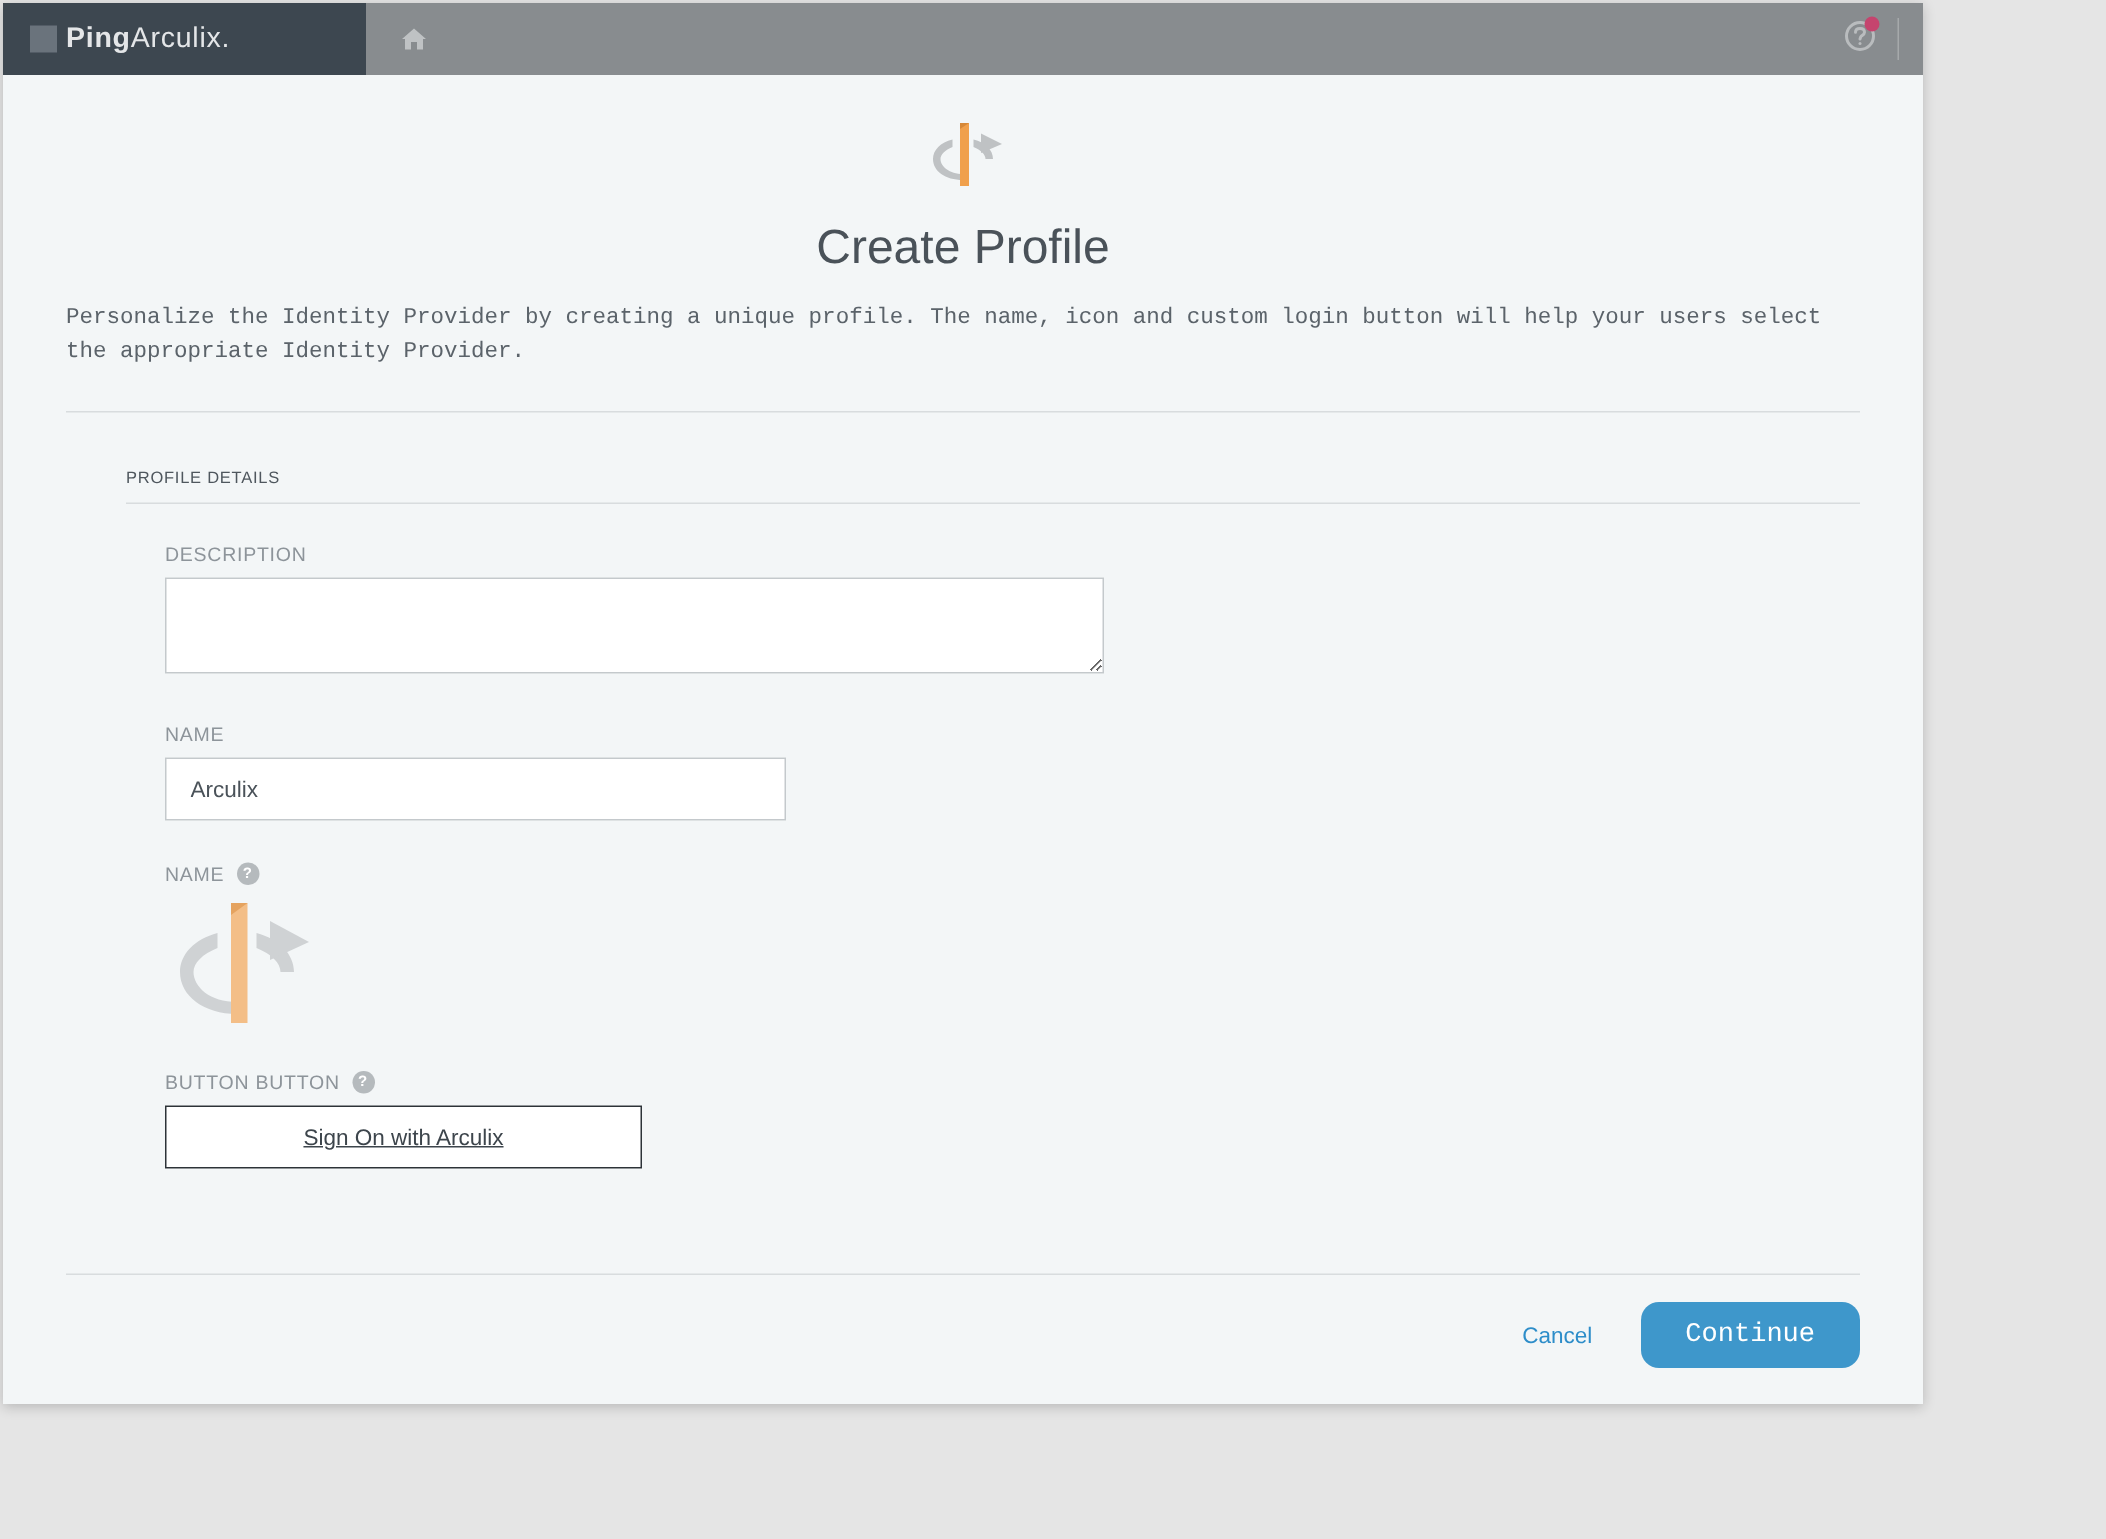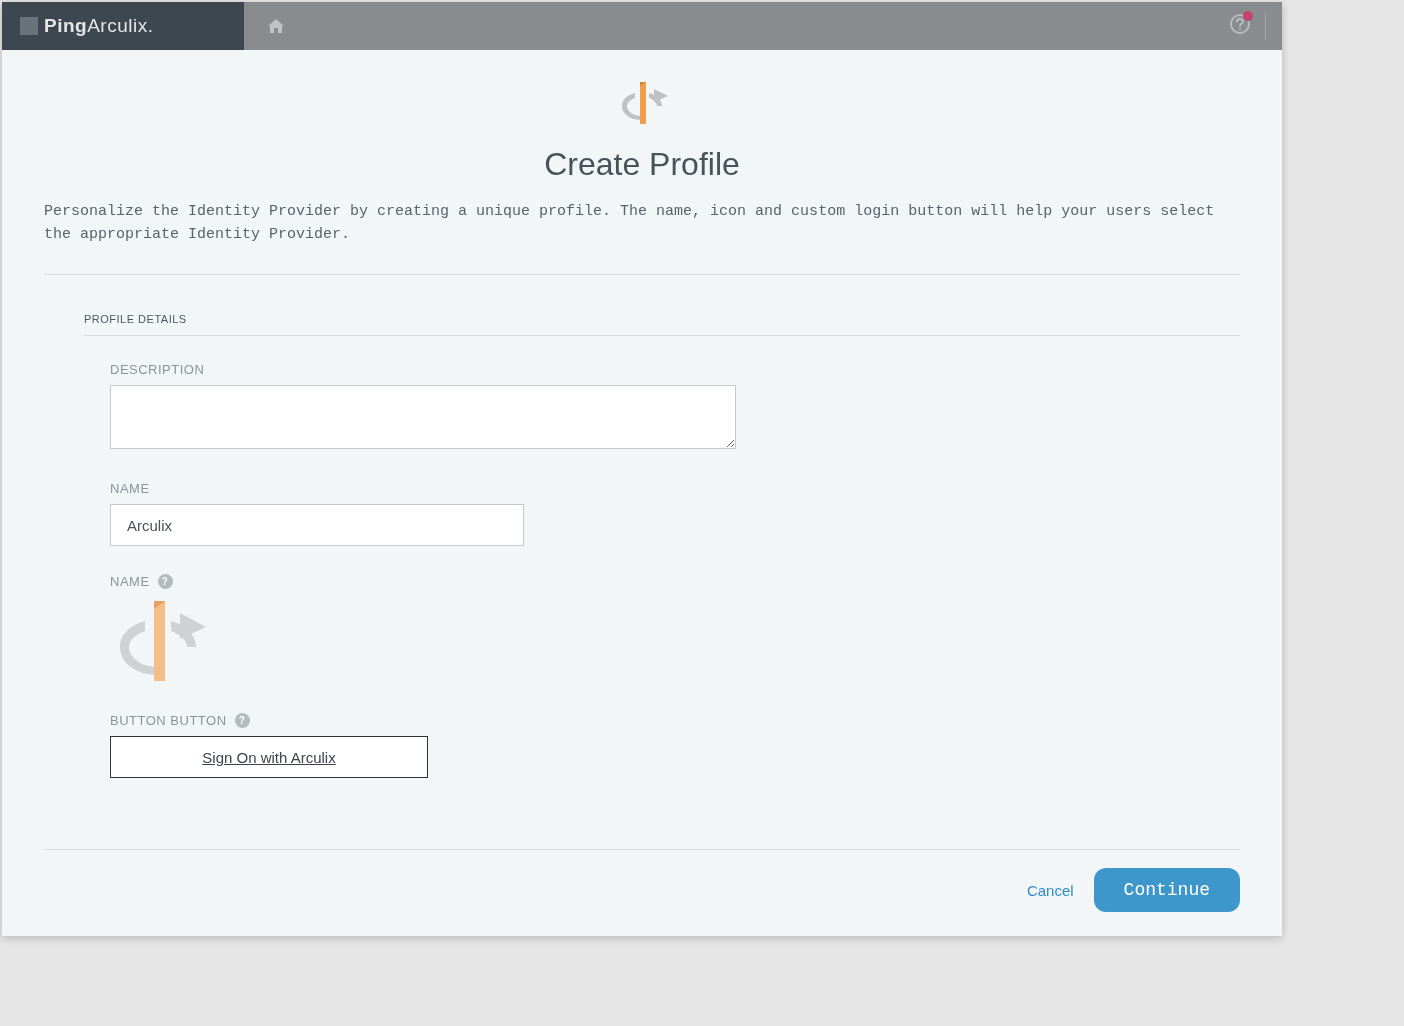--- a/index.html
+++ b/index.html
@@ -225,21 +225,21 @@
       cursor: pointer;
       text-decoration: underline;
     }
     
     .footer-section {
       margin-top: auto;
       padding-top: 18px;
       border-top: 1px solid #d8dcde;
       display: flex;
       justify-content: flex-end;
-      gap: 20px;
+      gap: 32px;
       align-items: center;
     }
     
     .cancel-link {
       color: #2d8dc9;
       font-size: 15px;
       cursor: pointer;
       text-decoration: none;
     }
     

